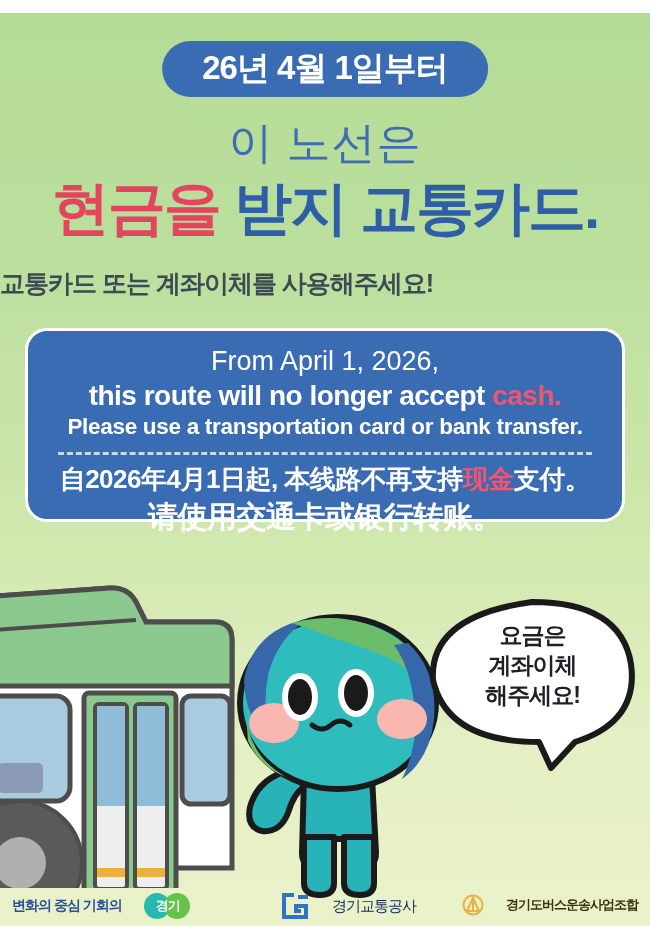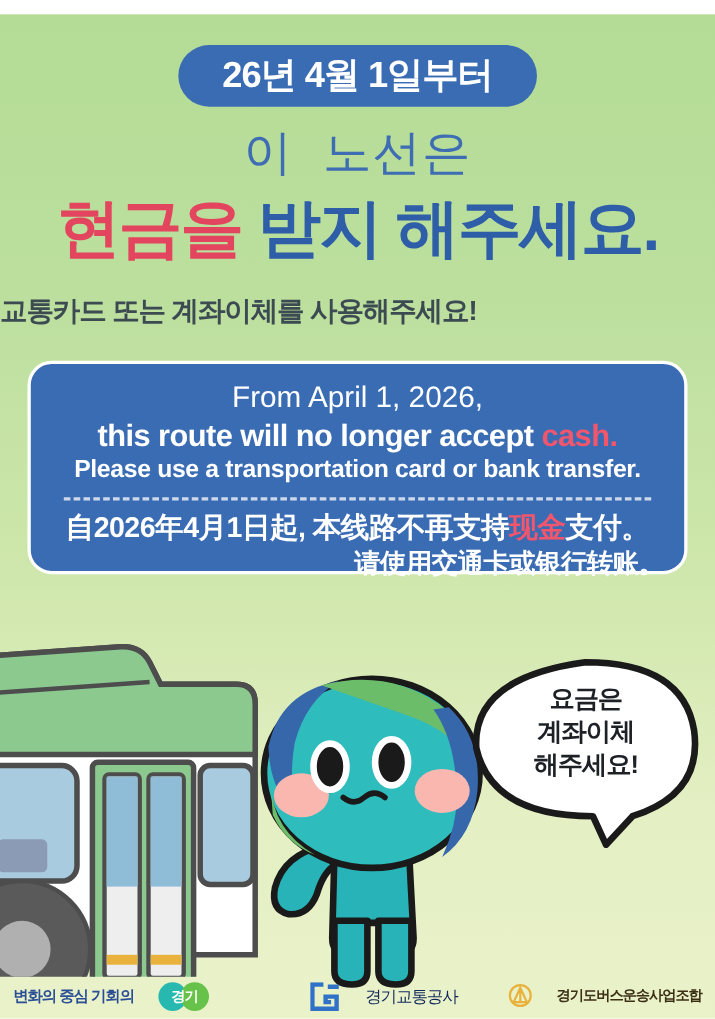--- a/index.html
+++ b/index.html
@@ -25,21 +25,20 @@
     font-size:33px;font-weight:bold;letter-spacing:-1px;
     line-height:1;
     white-space:nowrap;
   }
 
   
   .head-line1{
     position:absolute;top:108px;left:0;width:650px;text-align:center;
     color:#3f6db3;font-size:44px;font-weight:300;letter-spacing:1px;
     line-height:1;
-    font-family:Liberation Mono, monospace;
   }
   .head-line2{
     position:absolute;top:166px;left:0;width:650px;text-align:center;
     font-size:58px;font-weight:bold;letter-spacing:-2px;line-height:1;
     white-space:nowrap;
   }
   .head-line2 .red{color:#e4455e;}
   .head-line2 .blue{color:#2f5ea8;}
   .head-sub{
     position:absolute;top:258px;left:0;width:650px;
@@ -60,21 +59,21 @@
   .en1{color:#ffffff;font-size:27px;font-weight:400;line-height:1.25;letter-spacing:0px;}
   .en2{color:#ffffff;font-size:28px;font-weight:bold;line-height:1.2;letter-spacing:-0.5px;white-space:nowrap;}
   .en2 .cash{color:#f2566c;}
   .en3{color:#ffffff;font-size:22.5px;font-weight:bold;line-height:1.35;letter-spacing:-0.3px;white-space:nowrap;}
   .divider{
     margin:9px 12px 8px 12px;height:0;
     border-top:3px dashed #cdd9ea;
   }
   .cn1{color:#ffffff;font-size:26px;font-weight:bold;line-height:1.3;letter-spacing:-0.5px;white-space:nowrap;}
   .cn1 .cash{color:#f2566c;}
-  .cn2{color:#ffffff;font-size:24px;font-weight:bold;line-height:1.3;letter-spacing:-0.5px;text-align:right;}
+  .cn2{color:#ffffff;font-size:30px;font-weight:bold;line-height:1.3;letter-spacing:-0.5px;}
 
   
   .bus{position:absolute;left:-40px;top:565px;width:300px;height:310px;}
 
   
   .mascot{position:absolute;left:232px;top:588px;width:215px;height:300px;}
 
   
   .bubble{position:absolute;left:425px;top:583px;width:215px;height:175px;}
   .bubble-text{
@@ -112,21 +111,21 @@
 </head>
 <body>
 
 <div id="poster">
 
   <div class="date-pill">26년 4월 1일부터</div>
 
   <div class="head-line1">이 노선은</div>
 
   <div class="head-line2">
-    <span class="red">현금을</span><span class="blue"> 받지 해주세요.</span>
+    <span class="red">현금을</span><span class="blue"> 받지 교통카드.</span>
   </div>
 
   <div class="head-sub">교통카드 또는 계좌이체를 사용해주세요!</div>
 
   <div class="info-card">
     <div class="en1">From April 1, 2026,</div>
     <div class="en2"><span>this route will no longer accept </span><span class="cash">cash.</span></div>
     <div class="en3">Please use a transportation card or bank transfer.</div>
 
     <div class="divider"></div>

